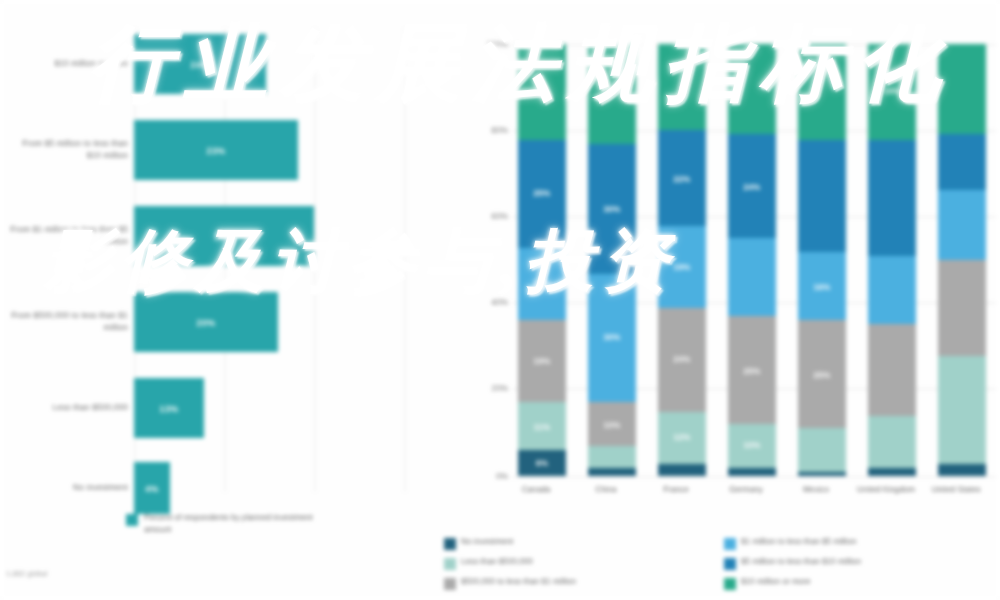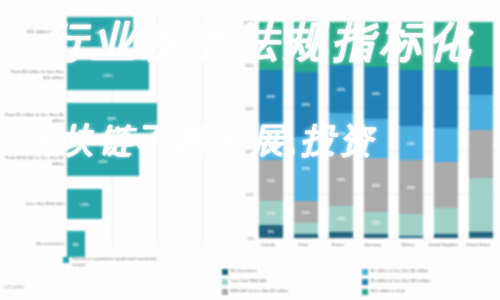--- a/index.html
+++ b/index.html
@@ -49,21 +49,21 @@
     position:absolute;top:242px;width:34px;text-align:center;
     font-size:4.1px;line-height:1.4;color:#5e5e5e;
   }
 
   .rleg{position:absolute;left:0px;top:268px;width:280px;display:flex;flex-wrap:wrap;}
   .rleg-item{display:flex;align-items:flex-start;gap:2.5px;width:50%;height:10px;padding-left:2px;box-sizing:border-box;}
   .rsw{width:6px;height:6px;flex:0 0 auto;margin-top:.5px;}
   .rleg-txt{font-size:4.1px;color:#5e5e5e;line-height:1.4;}
 
   
-  .overlay{position:absolute;inset:0;pointer-events:none;margin-top:10px;}
+  .overlay{position:absolute;inset:0;pointer-events:none;}
   .cal{
     position:absolute;color:#ffffff;font-family:"Liberation Serif", serif;
     font-weight:bold;white-space:nowrap;
     text-shadow:
       0 0 2px rgba(255,255,255,.95),
       0 0 5px rgba(255,255,255,.75),
       1px 1px 1px rgba(255,255,255,.6);
   }
   .line1{left:44px;top:4px;font-size:42px;letter-spacing:6px;font-style:italic;}
   .line2{left:22px;top:108px;font-size:34px;letter-spacing:4px;font-style:italic;}
@@ -329,16 +329,16 @@
         <div class="rleg-item">
           <div class="rsw" style="background:#22a888;"></div>
           <div class="rleg-txt">$10 million or more</div>
         </div>
       </div>
     </div>
   </div>
 
   <div class="overlay">
     <div class="cal line1">行业发展法规指标化</div>
-    <div class="cal line2">区块链不断发展,投资</div>
+    <div class="cal line2">影修及讨参与,投资</div>
   </div>
 
 </div>
 
 </body></html>

